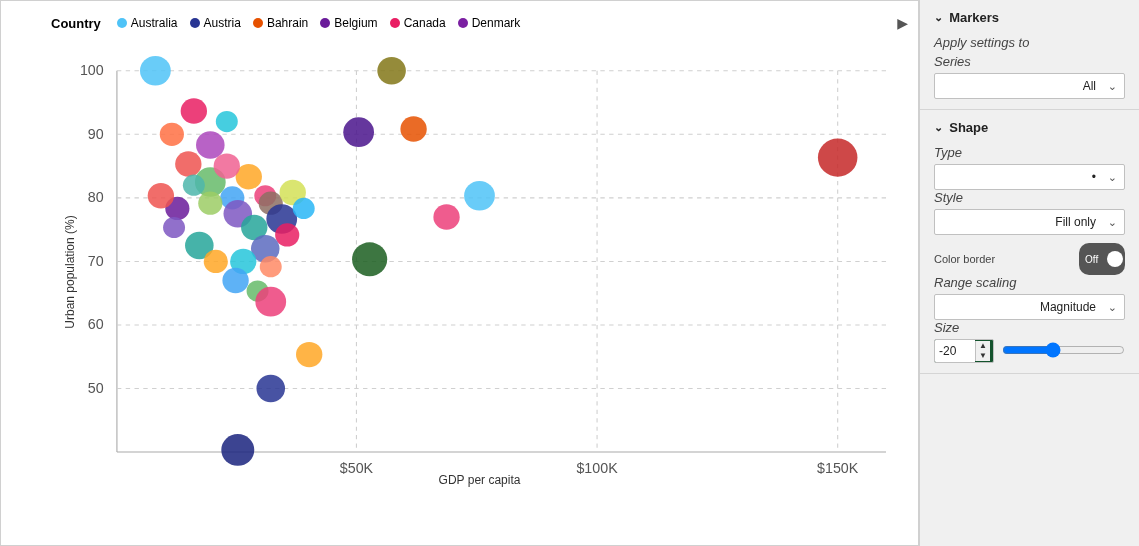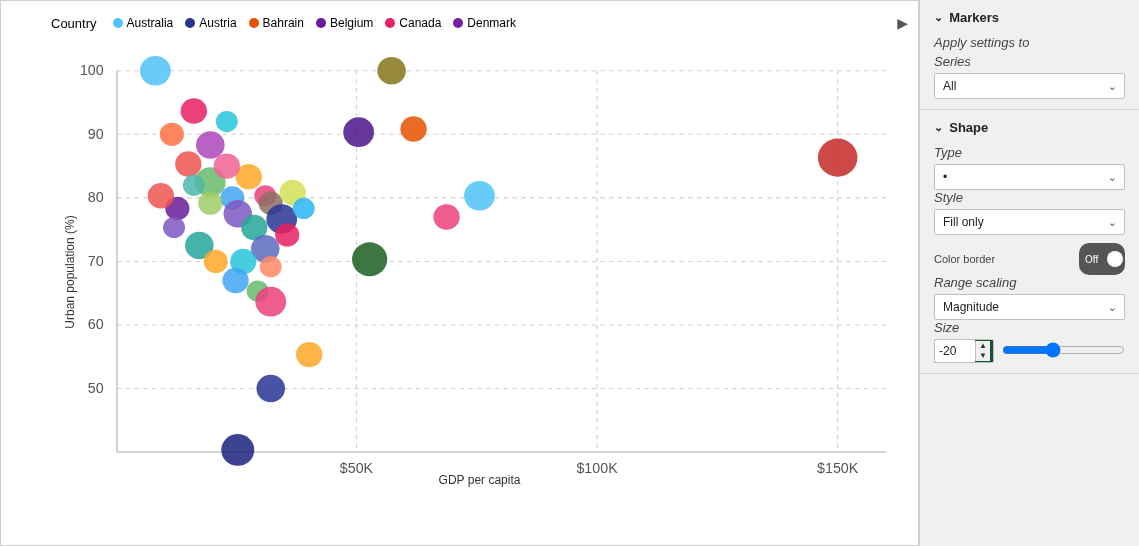--- a/index.html
+++ b/index.html
@@ -27,21 +27,21 @@
     
     #legend {
       display: flex;
       align-items: center;
       flex-wrap: wrap;
       gap: 4px 12px;
       padding: 4px 0 8px 0;
       font-size: 12px;
     }
     .legend-label {
-      font-weight: 400;
+      font-weight: 700;
       font-size: 13px;
       margin-right: 4px;
     }
     .legend-item {
       display: flex;
       align-items: center;
       gap: 4px;
       font-size: 12px;
     }
     .legend-dot {
@@ -137,20 +137,21 @@
     .select-box {
       width: 100%;
       background: #fff;
       border: 1px solid #c0c0c0;
       border-radius: 2px;
       padding: 5px 28px 5px 8px;
       font-size: 12px;
       appearance: none;
       cursor: pointer;
       color: #222;
+      text-align: right;
     }
     .select-chevron {
       position: absolute;
       right: 8px;
       font-size: 11px;
       pointer-events: none;
       color: #555;
     }
 
     

